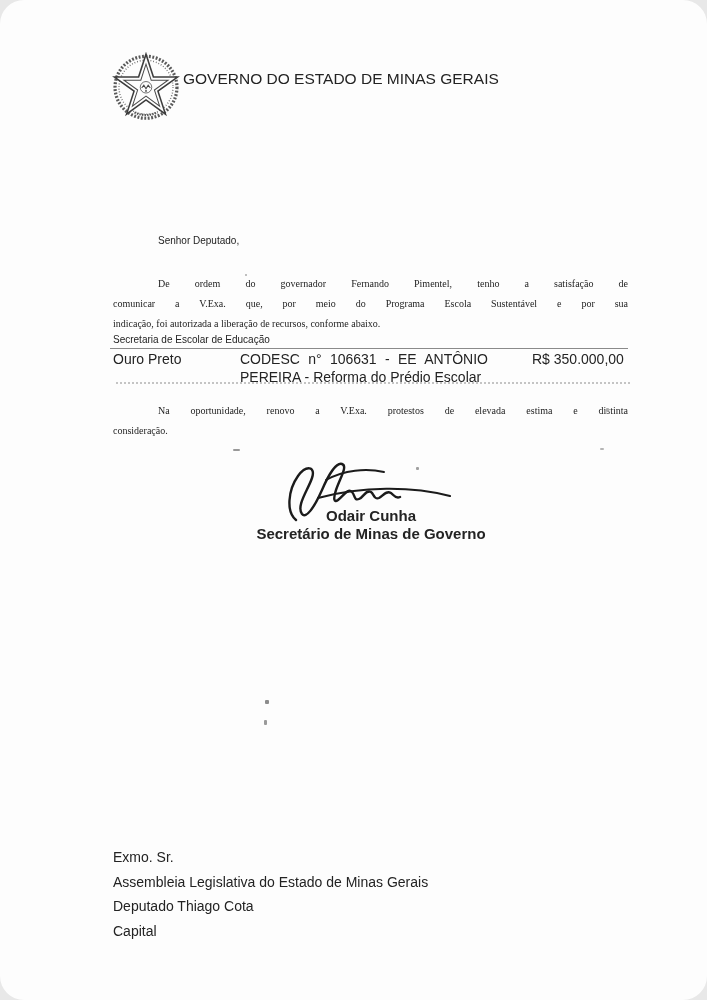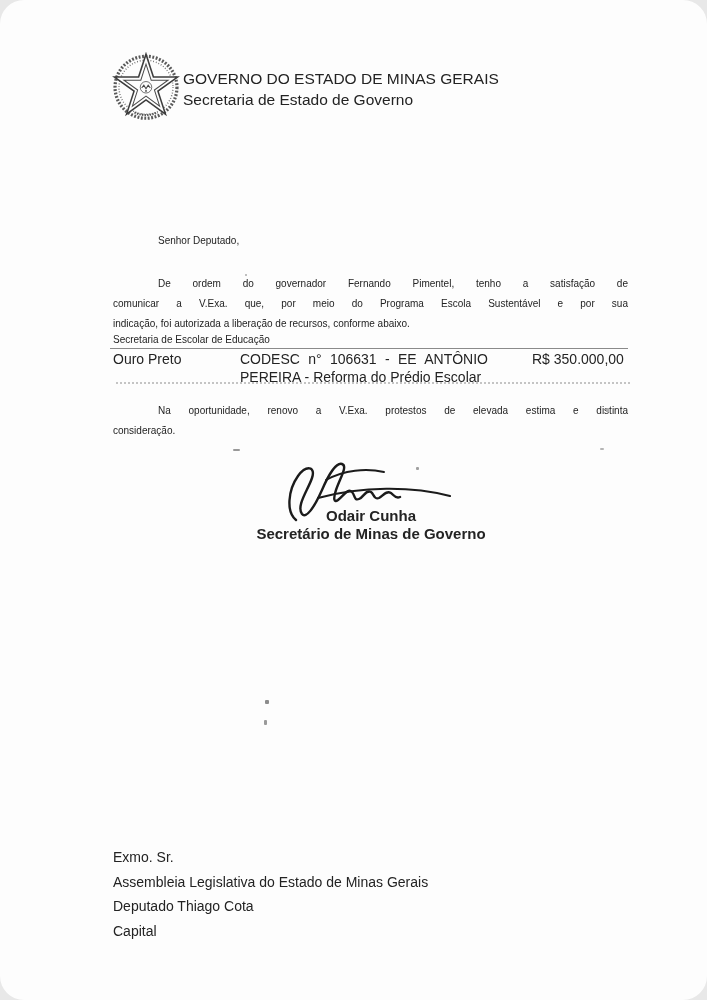--- a/index.html
+++ b/index.html
@@ -7,21 +7,21 @@
     position:relative;width:707px;height:1000px;margin:0 auto;
     background:#fdfdfd;color:#232323;
     font-family:"Liberation Sans","DejaVu Sans",sans-serif;
     overflow:hidden;
     border-radius:24px;
   }
   .abs{position:absolute;}
   .fs14{font-size:10px;line-height:20px;}
   .org{font-size:15.5px;white-space:nowrap;}
   .dateline{font-size:14.5px;white-space:nowrap;}
-  .para{width:515px;}
+  .para{width:515px;font-family:Liberation Serif, serif;}
   .jl{text-align:justify;text-align-last:justify;}
   .indent{padding-left:45px;box-sizing:border-box;}
   .tbl-cell{font-size:14px;line-height:17.5px;}
   .cell-project{width:248px;}
   .rule-solid{height:0;border-top:1px solid #8a8a8a;}
   .rule-dotted{height:0;border-top:2px dotted #c4c4c4;}
   .sig-block{width:290px;text-align:center;font-weight:bold;font-size:15px;line-height:18px;white-space:nowrap;}
   .addr-line{font-size:14px;line-height:24.5px;white-space:nowrap;}
   .speck{position:absolute;border-radius:1px;}
 </style>
@@ -37,21 +37,20 @@
       <path d="M 34 84 q 16 7 32 0" fill="none" stroke="#555" stroke-width="3" stroke-dasharray="2 1.6"></path>
       <polygon points="50,3 60.3,34.8 93.8,34.8 66.6,54.4 77,86.2 50,66.5 23,86.2 33.4,54.4 6.2,34.8 39.7,34.8" fill="#fdfdfd" stroke="#3d3d3d" stroke-width="2.2" stroke-linejoin="miter"></polygon>
       <polygon points="50,16.8 57.2,39.1 80.6,39.1 61.7,52.8 68.9,75.1 50,61.3 31.1,75.1 38.4,52.8 19.4,39.1 42.8,39.1" fill="none" stroke="#4a4a4a" stroke-width="1.4"></polygon>
       <circle cx="50" cy="49" r="8" fill="none" stroke="#5d5d5d" stroke-width="1.2"></circle>
       <path d="M 44 50 l 3 -4 l 3 5 l 3 -5 l 3 4" fill="none" stroke="#444" stroke-width="1.4"></path>
       <circle cx="50" cy="54" r="1.3" fill="#444"></circle>
     </svg>
   </div>
 
   <div class="abs org" style="left:183px;top:70px;">GOVERNO DO ESTADO DE MINAS GERAIS</div>
-  <div class="abs org" style="left:183px;top:91px;">Secretaria de Estado de Governo</div>
 
 
   <div class="abs fs14" style="left:158px;top:231px;">Senhor Deputado,</div>
 
   <div class="abs para fs14" style="left:113px;top:274px;">
     <div class="jl indent">De ordem do governador Fernando Pimentel, tenho a satisfação de</div>
     <div class="jl">comunicar a V.Exa. que, por meio do Programa Escola Sustentável e por sua</div>
     <div>indicação, foi autorizada a liberação de recursos, conforme abaixo.</div>
   </div>
 

